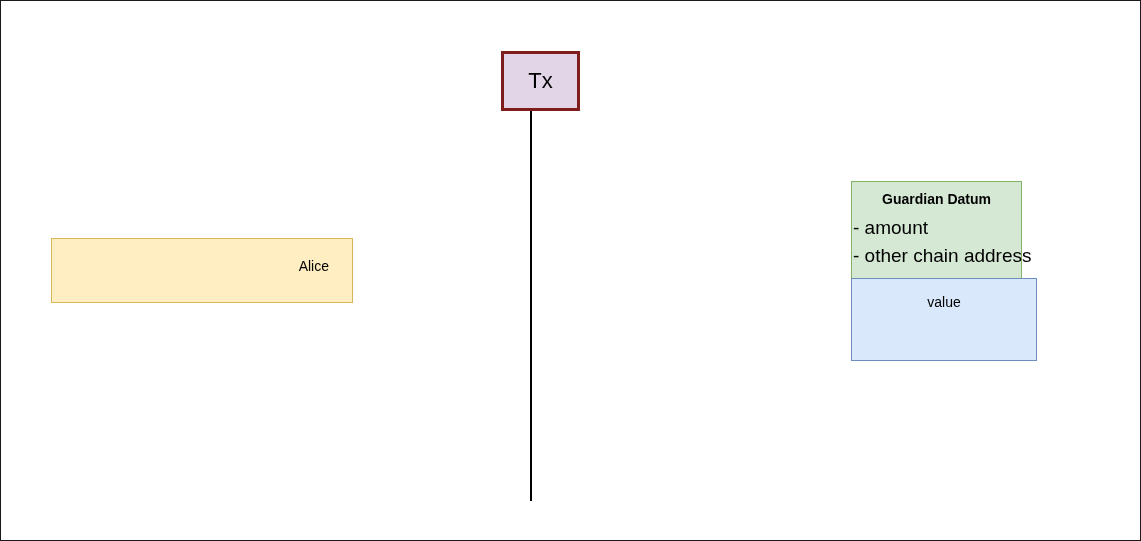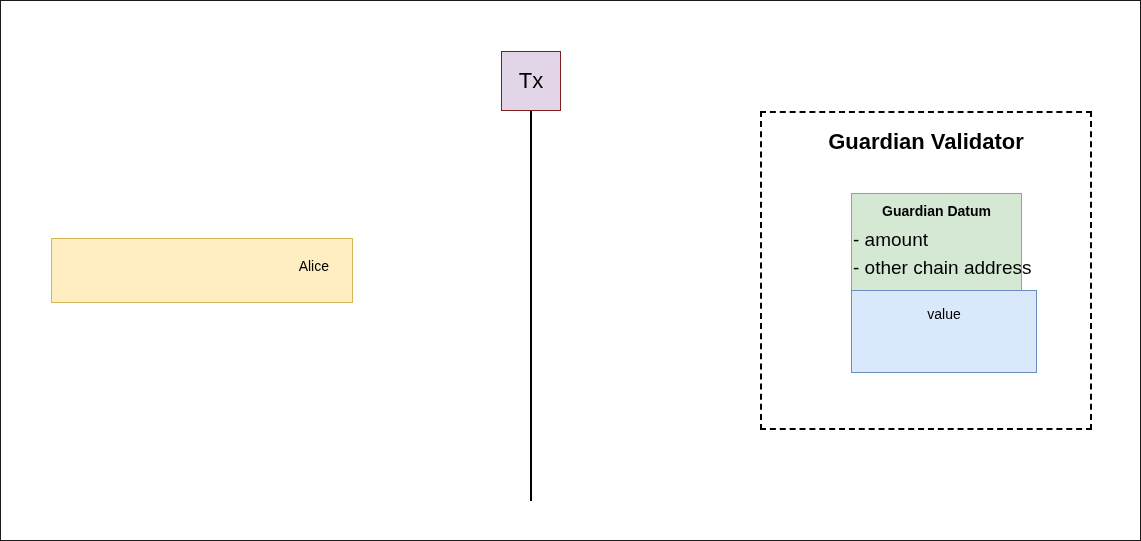--- a/index.html
+++ b/index.html
@@ -20,24 +20,24 @@
     border: 1px solid #1a1a1a;
     box-sizing: border-box;
     overflow: hidden;
   }
 
   
   #tx-node {
     position: absolute;
     left: 500px;
     top: 50px;
-    width: 60px;
+    width: 79px;
     height: 60px;
     background: #e1d5e7;
-    border: 1px solid #7f1d1d;
+    border: 3px solid #7f1d1d;
     box-sizing: border-box;
     display: flex;
     align-items: center;
     justify-content: center;
   }
   #tx-node .tx-label {
     font-size: 22px;
     color: #000000;
     line-height: 1;
   }
@@ -112,21 +112,21 @@
     font-size: 22px;
     font-weight: bold;
     color: #000000;
     line-height: 1.1;
   }
 
   
   #guardian-utxo {
     position: absolute;
     left: 850px;
-    top: 192px;
+    top: 180px;
     width: 171px;
     height: 180px;
   }
   #guardian-datum {
     position: absolute;
     left: 0;
     top: 0;
     width: 171px;
     height: 98px;
     background: #d5e8d4;
@@ -186,23 +186,20 @@
   <div id="tx-node">
     <span class="tx-label">Tx</span>
   </div>
 
   <div id="tx-connector"></div>
 
   <div id="alice-utxo">
     <div id="alice-owner-label">Alice</div>
   </div>
 
-  <div id="guardian-validator">
-    <div id="guardian-validator-title">Guardian Validator</div>
-  </div>
 
   <div id="guardian-utxo">
     <div id="guardian-datum">
       <div id="guardian-datum-title">Guardian Datum</div>
       <div id="guardian-datum-fields">
         <div class="field-row">- amount</div>
         <div class="field-row">- other chain address</div>
       </div>
     </div>
     <div id="guardian-value">

